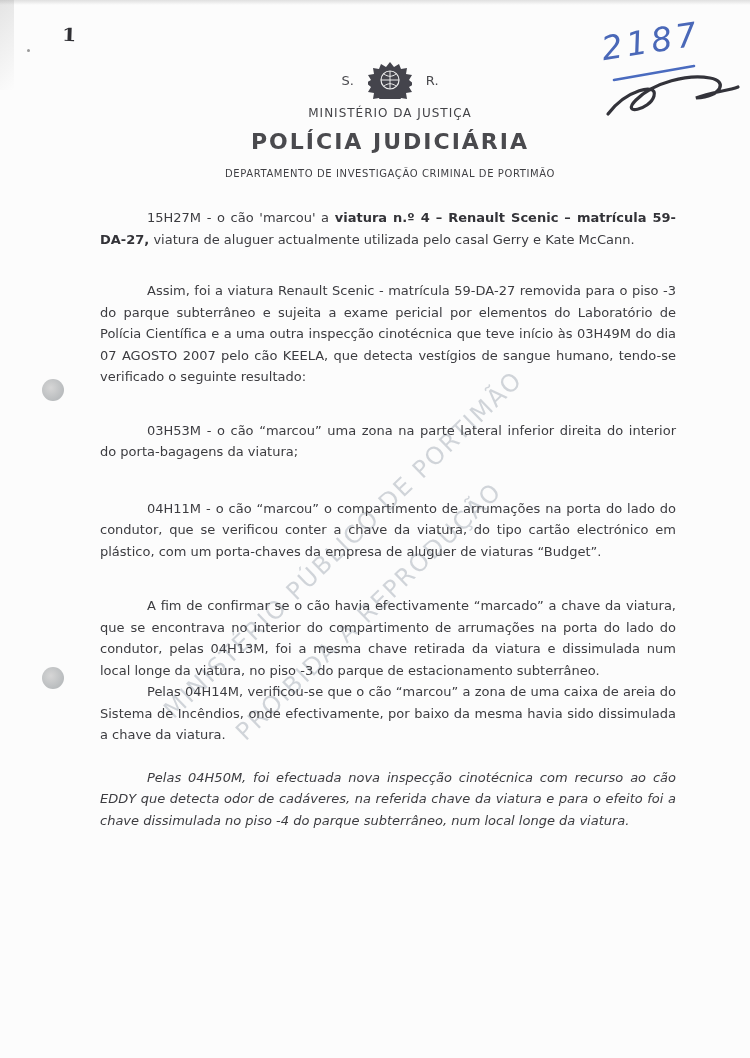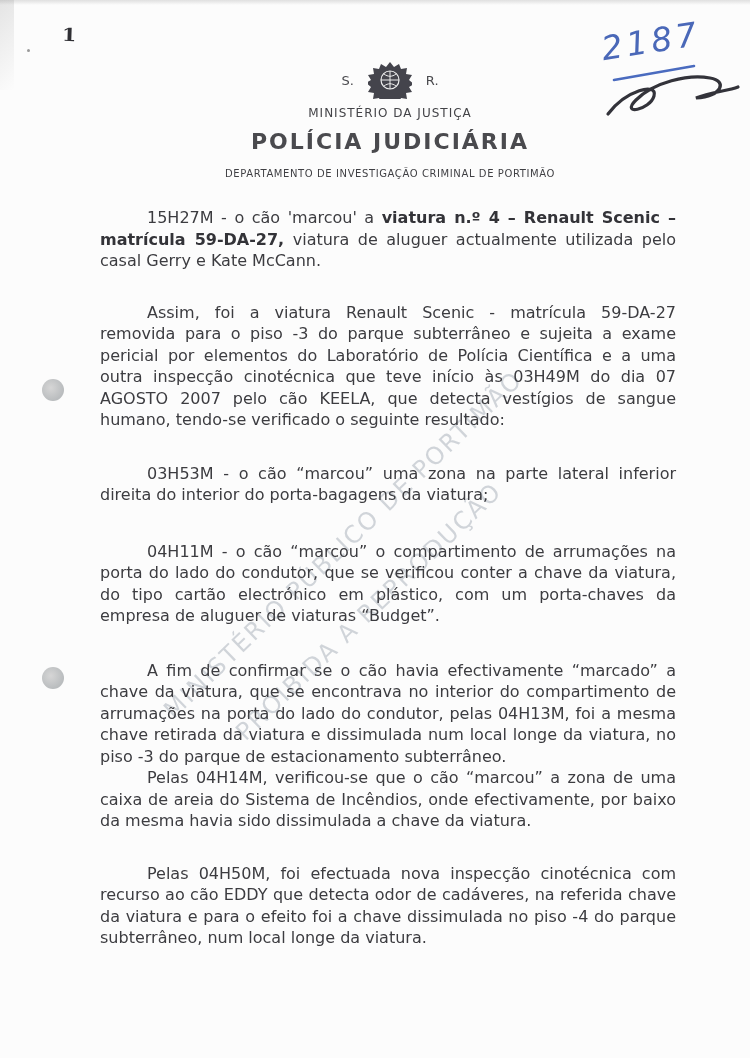--- a/index.html
+++ b/index.html
@@ -63,30 +63,30 @@
   }
   .wm1{left:168px;top:700px;}
   .wm2{left:240px;top:722px;}
 
   
   .doc-body{
     position:absolute;left:100px;top:207px;width:576px;z-index:1;
   }
   .para{
     margin:0;
-    font-size:16px;line-height:21.5px;
+    font-size:13px;line-height:21.5px;
     text-align:justify;text-indent:47px;
     color:#3c3c40;
   }
   .mt-p2{margin-top:30px;}
   .mt-p3{margin-top:32px;}
   .mt-p4{margin-top:35px;}
   .mt-p5{margin-top:33px;}
   .mt-p6{}
-  .mt-p7{margin-top:31px;}
+  .mt-p7{margin-top:21px;font-style:italic;}
   .mt-p8{margin-top:14px;}
   .para strong{font-weight:700;color:#333338;}
 </style>
 </head>
 <body>
 
 <div class="page">
 
   <div class="scan-edge"></div>
   <div class="corner-smudge"></div>

